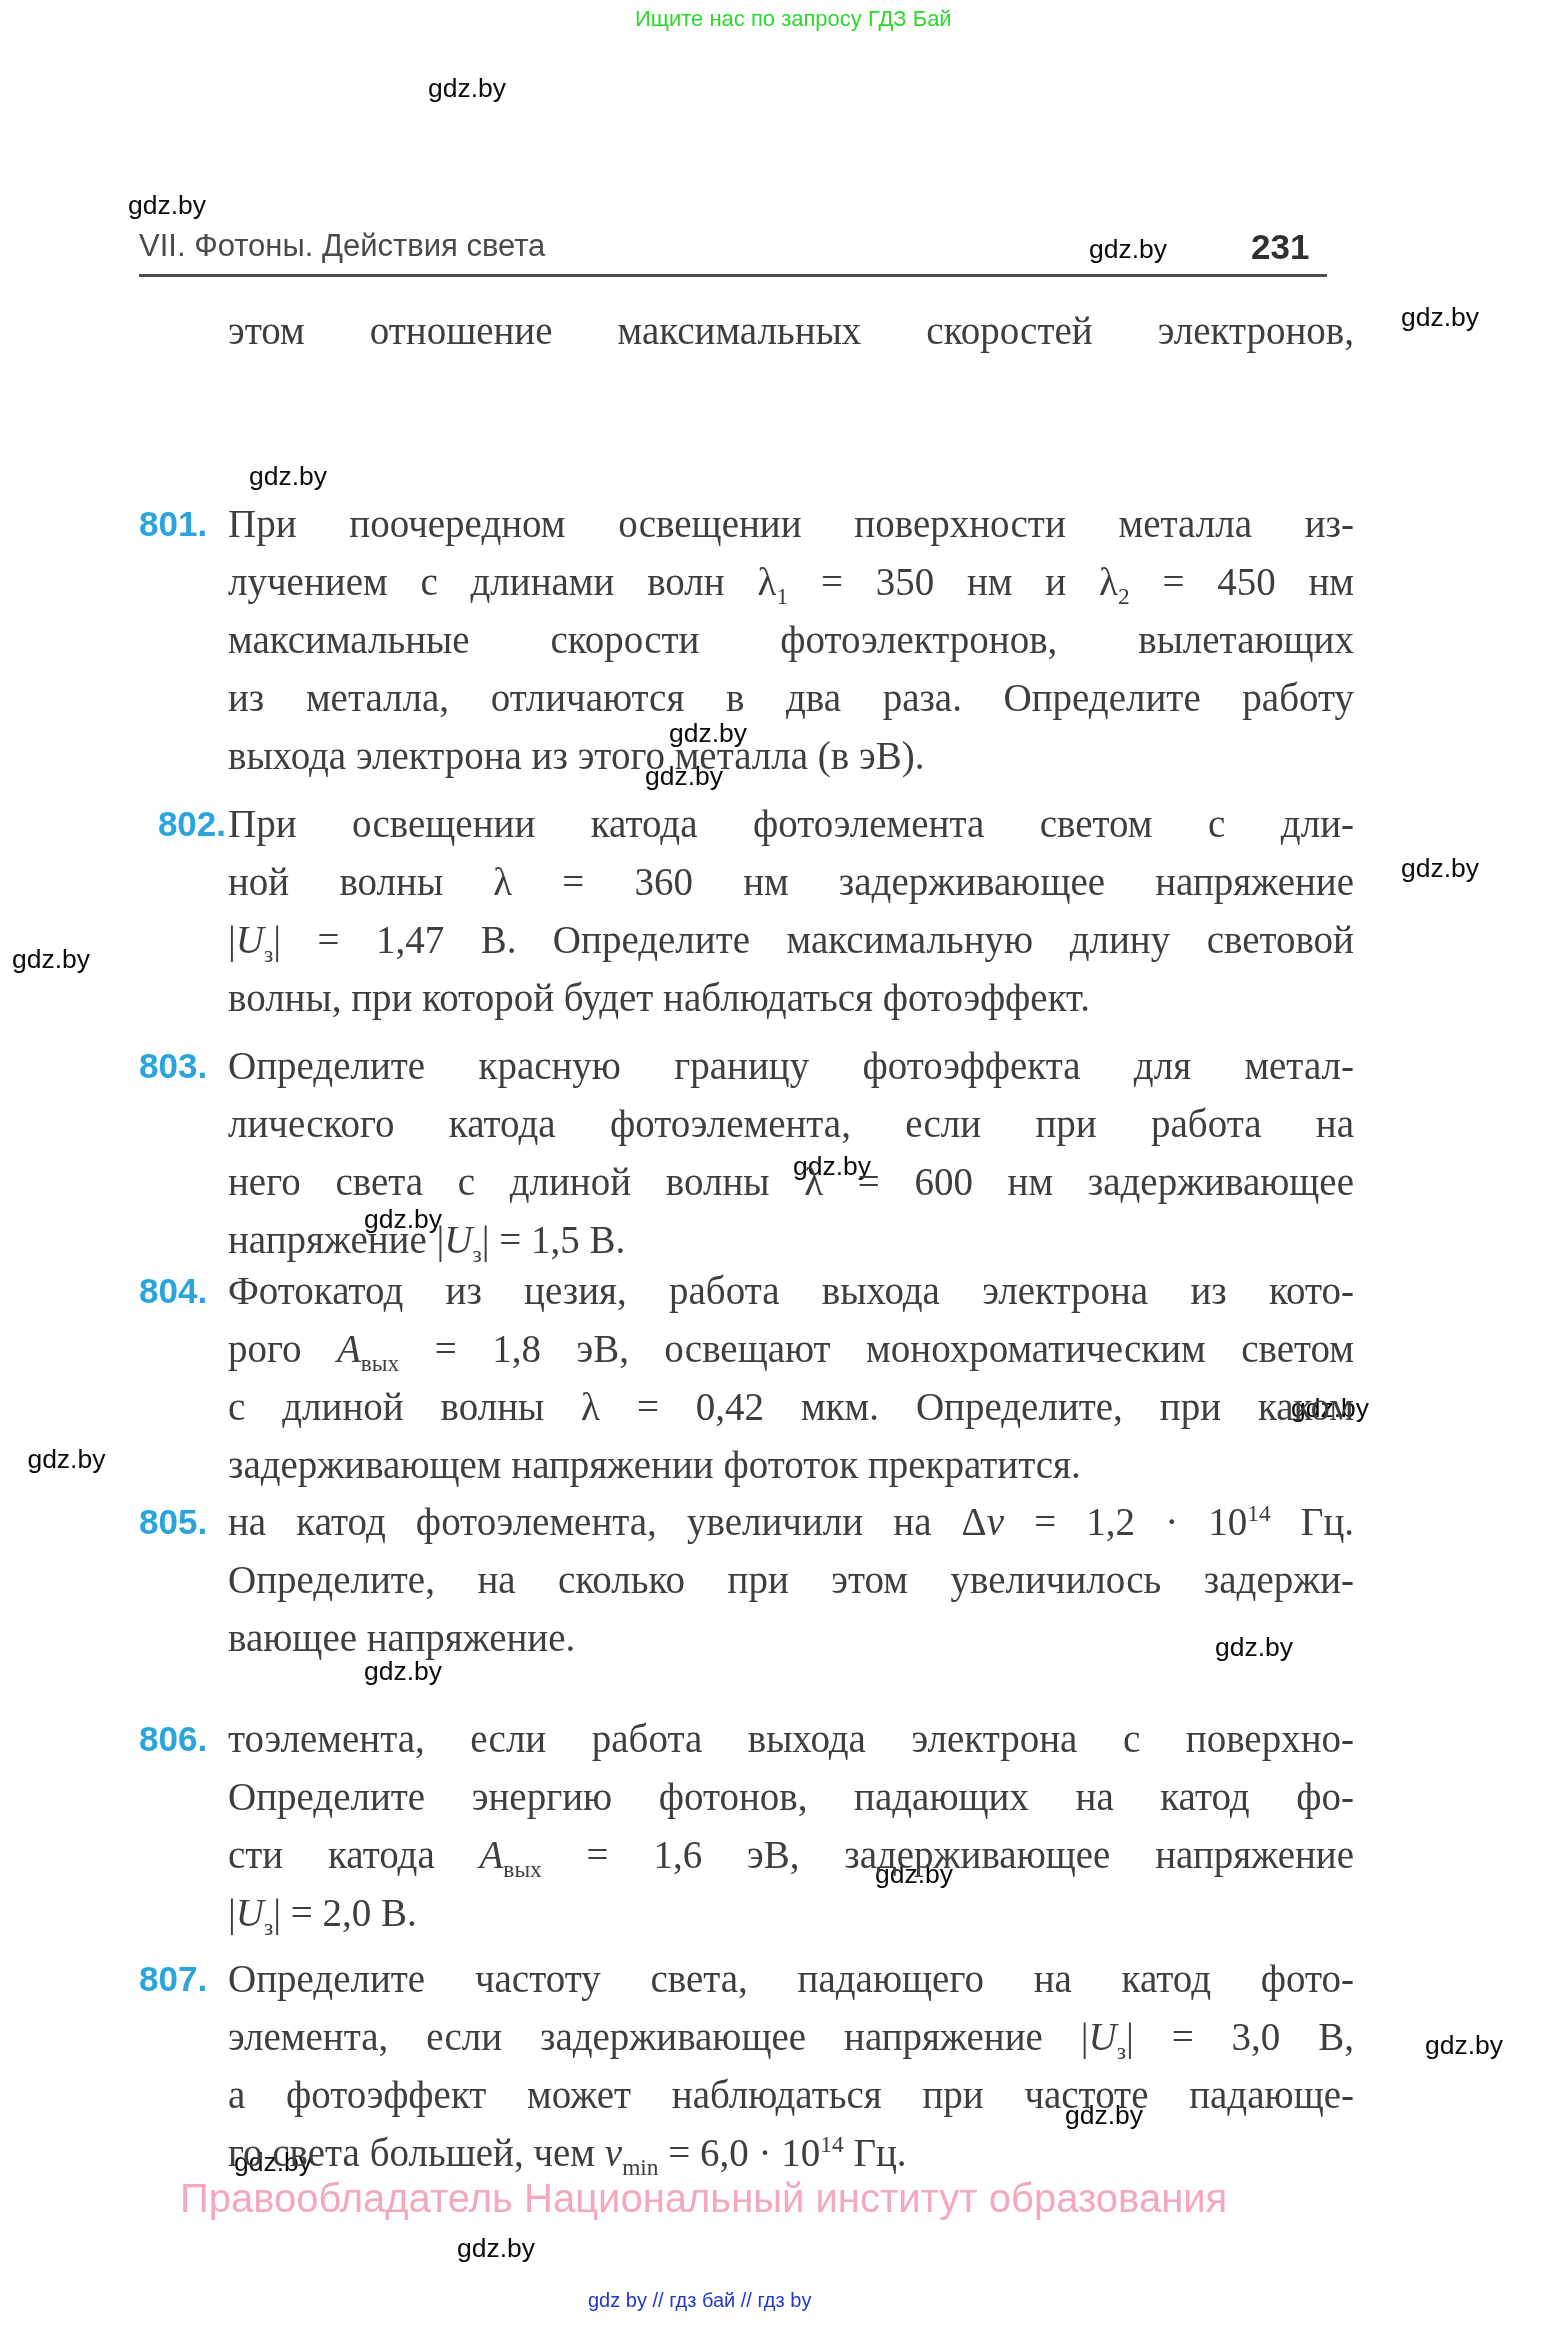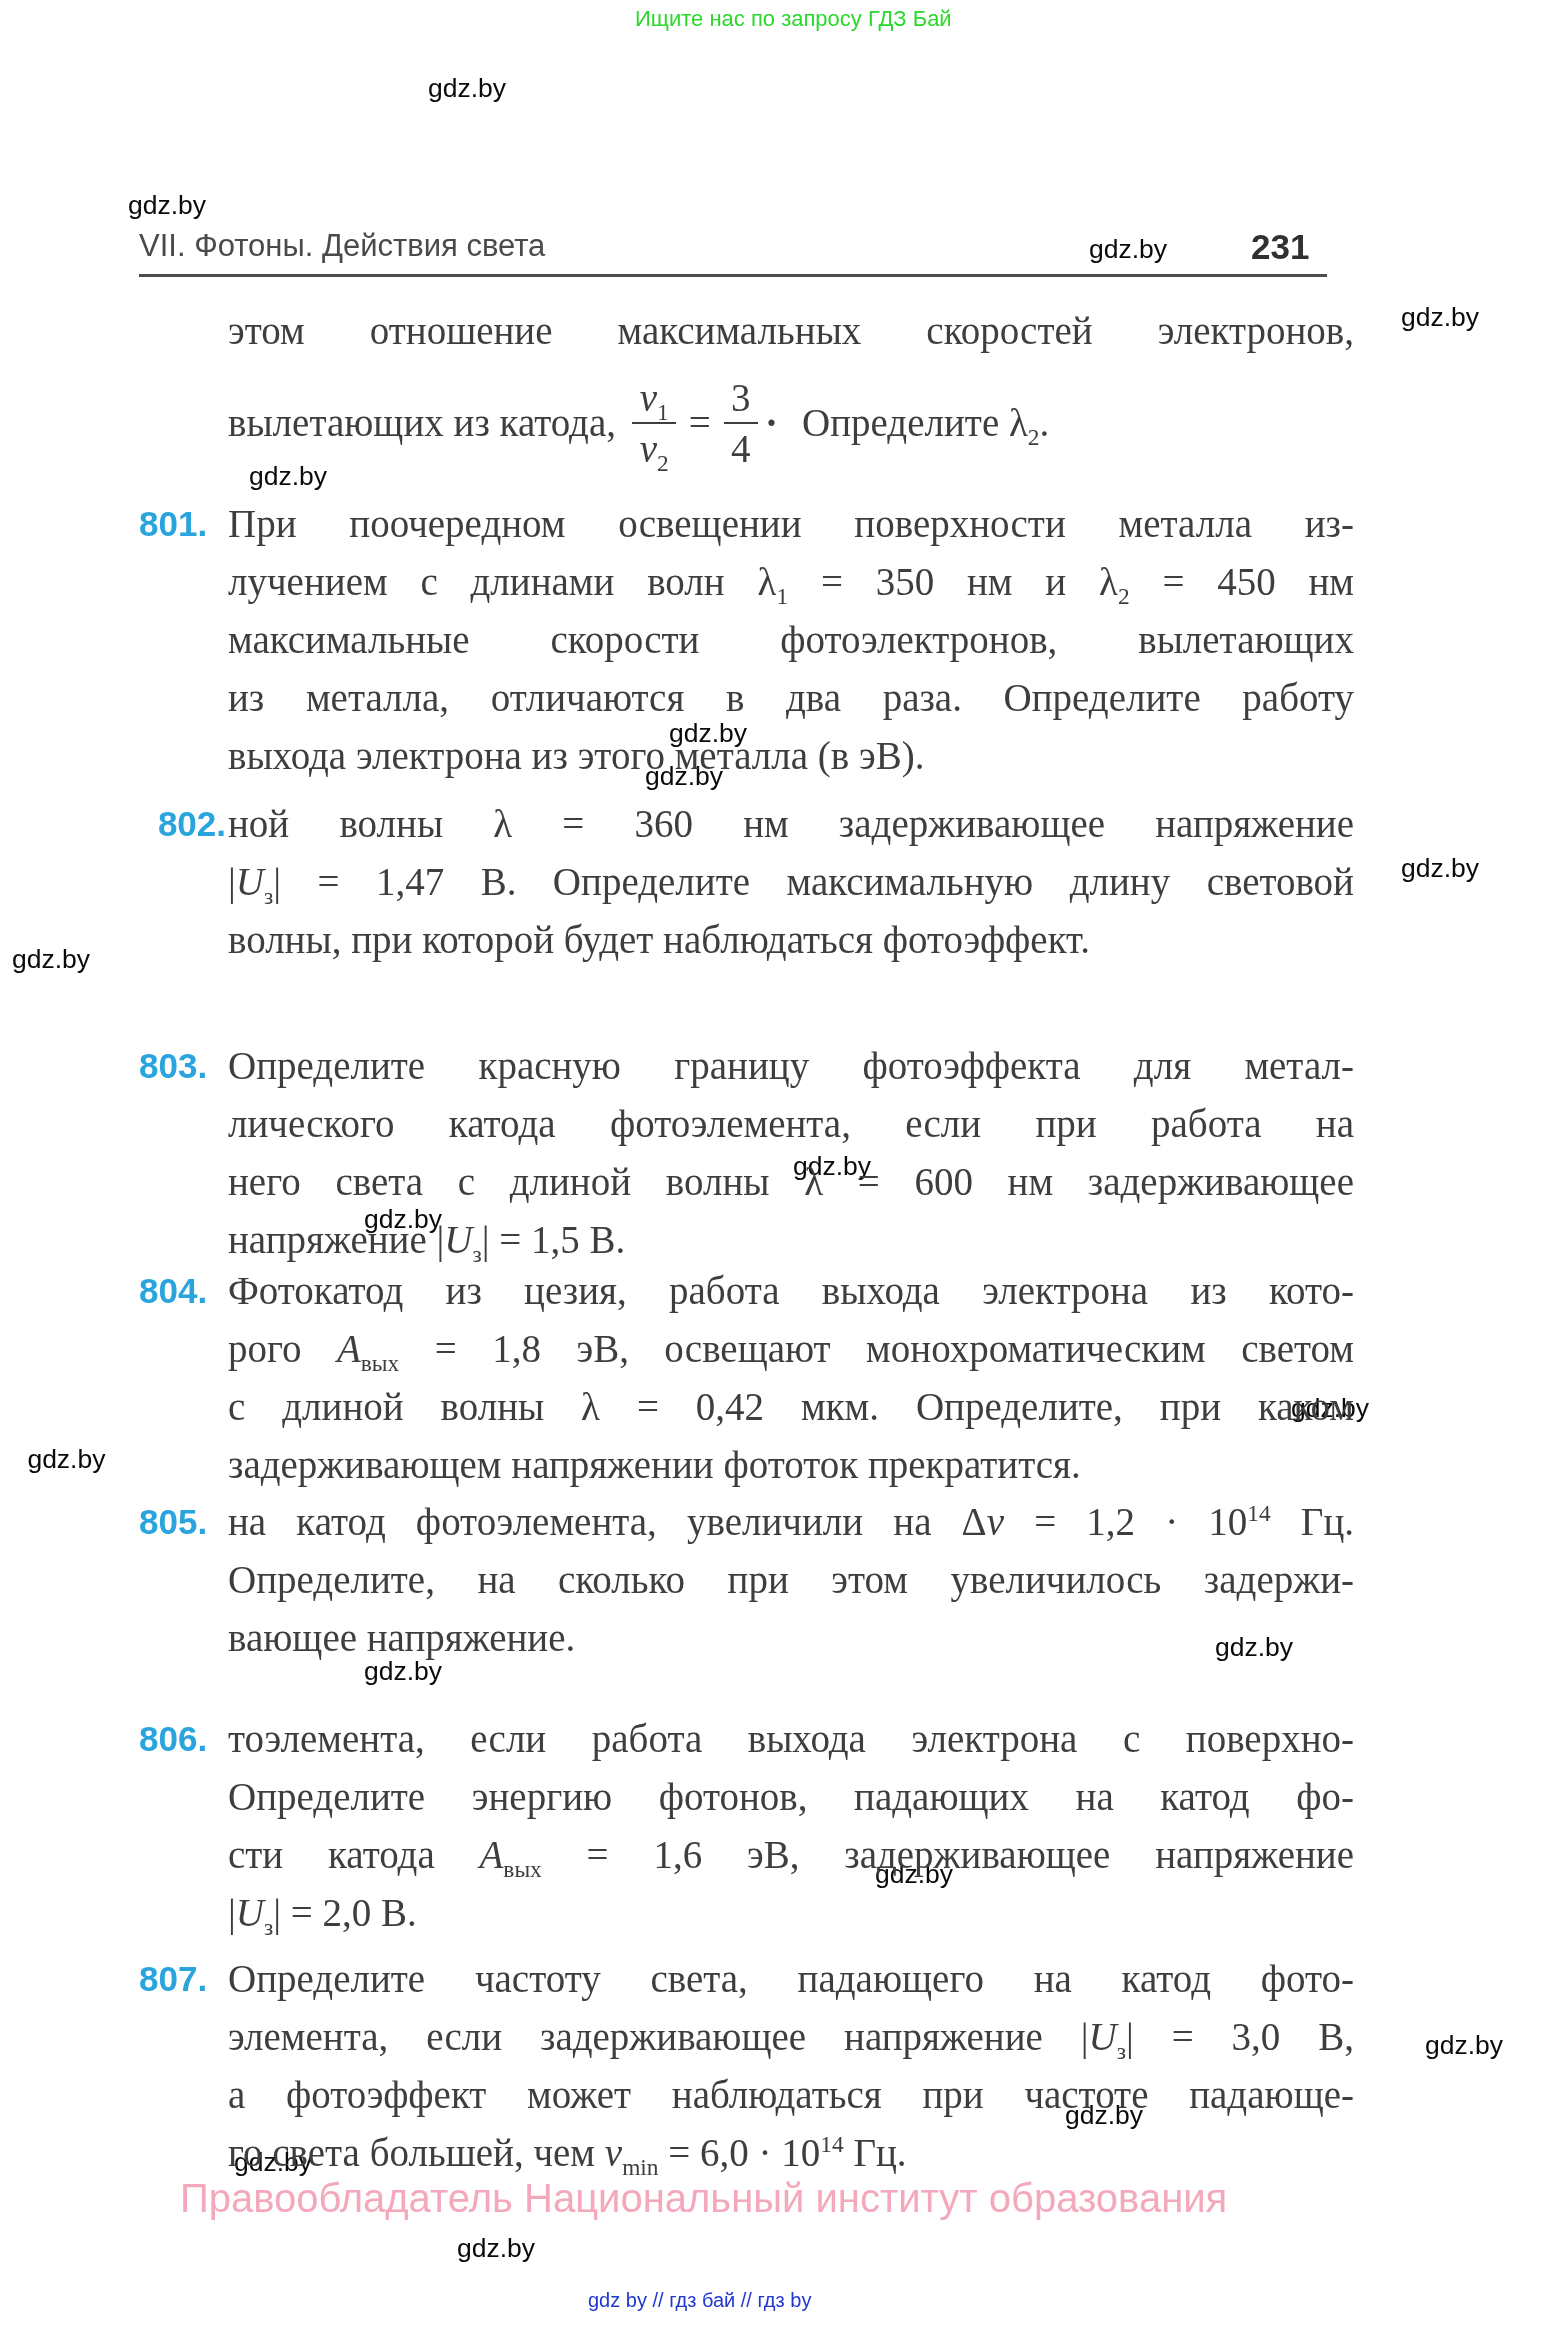--- a/index.html
+++ b/index.html
@@ -81,46 +81,33 @@
   <div class="abs wm" style="left:1425px;top:2030px;">gdz.by</div>
   <div class="abs wm" style="left:1065px;top:2100px;">gdz.by</div>
   <div class="abs wm" style="left:234px;top:2147px;">gdz.by</div>
   <div class="abs wm" style="left:457px;top:2233px;">gdz.by</div>
 
   <div class="abs chapter" style="left:139px;top:228px;">VII. Фотоны. Действия света</div>
   <div class="abs pageno" style="left:1251px;top:227px;">231</div>
   <div class="abs rule" style="left:139px;top:274px;width:1188px;"></div>
 
   <div class="abs btext ptext jl" style="top:302px;">этом отношение максимальных скоростей электронов,</div>
-  <div class="abs btext ptext introline2" style="top:362px;">
-    <span>вылетающих из катода,</span>
-    <span class="fr">
-      <span class="n"><i>v</i><sub>1</sub></span>
-      <span class="d"><i>v</i><sub>2</sub></span>
-    </span>
-    <span class="eqsign">=</span>
-    <span class="fr" style="margin-left:0;">
-      <span class="n">3</span>
-      <span class="d">4</span>
-    </span>
-    <span class="fdot">·</span>
-    <span class="tail">Определите λ<sub>2</sub>.</span>
-  </div>
 
   <div class="abs pnum" style="top:495px;">801.</div>
   <div class="abs btext ptext" style="top:495px;">
     <div class="jl">При поочередном освещении поверхности металла из-</div>
     <div class="jl">лучением с длинами волн λ<sub>1</sub> = 350 нм и λ<sub>2</sub> = 450 нм</div>
     <div class="jl">максимальные скорости фотоэлектронов, вылетающих</div>
     <div class="jl">из металла, отличаются в два раза. Определите работу</div>
     <div class="ll">выхода электрона из этого металла (в эВ).</div>
   </div>
 
   <div class="abs pnum" style="top:795px;text-align:right;">802.</div>
   <div class="abs btext ptext" style="top:795px;">
+    <div class="jl">При освещении катода фотоэлемента светом с дли-</div>
     <div class="jl">ной волны λ = 360 нм задерживающее напряжение</div>
     <div class="jl">|<i>U</i><sub>з</sub>| = 1,47 В. Определите максимальную длину световой</div>
     <div class="ll">волны, при которой будет наблюдаться фотоэффект.</div>
   </div>
 
   <div class="abs pnum" style="top:1037px;">803.</div>
   <div class="abs btext ptext" style="top:1037px;">
     <div class="jl">Определите красную границу фотоэффекта для метал-</div>
     <div class="jl">лического катода фотоэлемента, если при работа на</div>
     <div class="jl">него света с длиной волны λ = 600 нм задерживающее</div>

